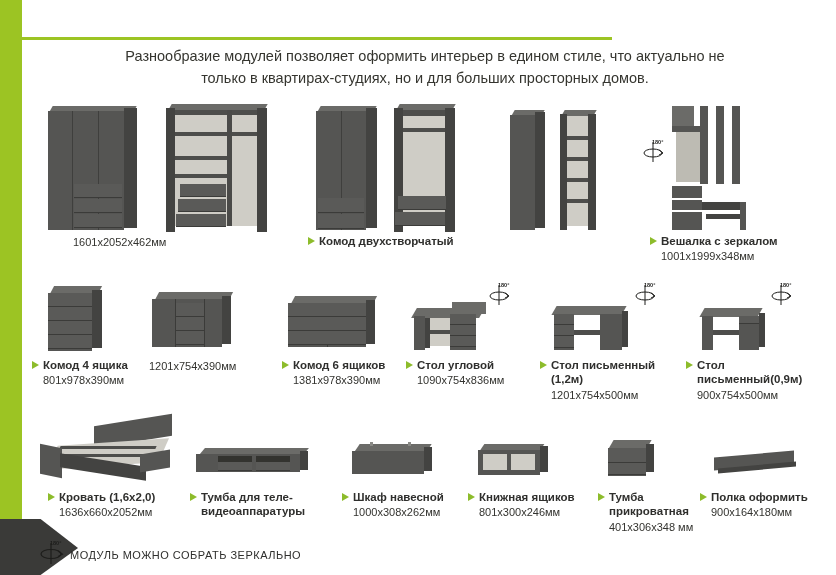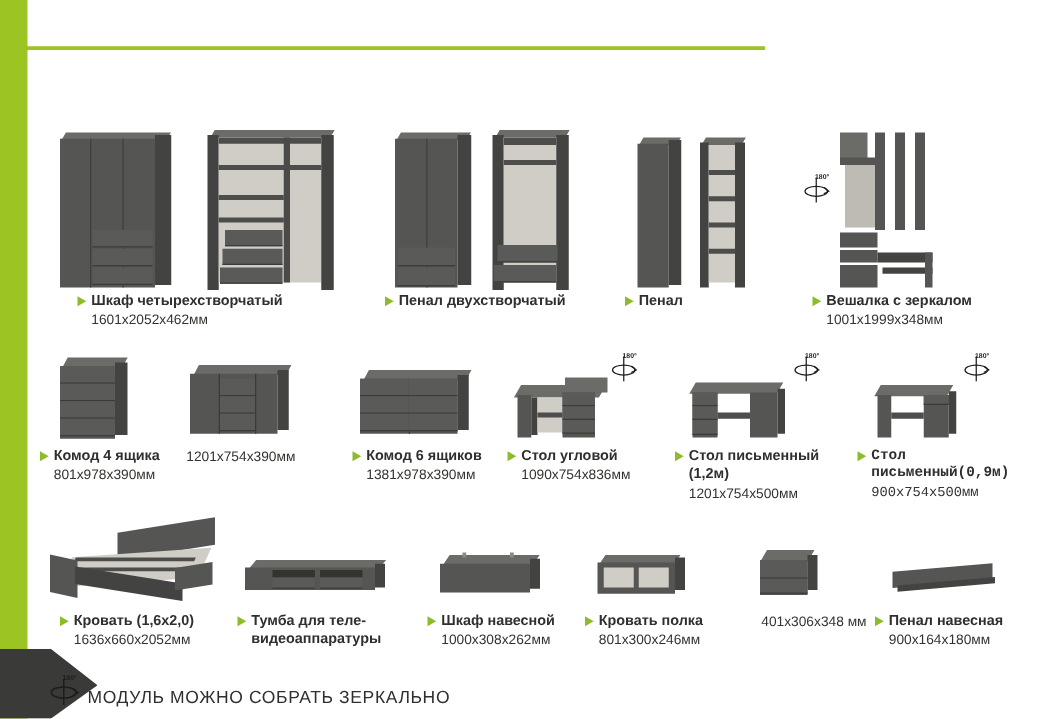--- a/index.html
+++ b/index.html
@@ -78,37 +78,41 @@
   
   .rot { position: absolute; width: 30px; height: 24px; }
   .rot .deg {
     position: absolute; left: 14px; top: -1px;
     font-size: 5.5px; color: #1d1d1b; font-weight: bold;
   }
 
   
   .note {
     position: absolute; left: 70px; top: 549px;
-    font-size: 14px; letter-spacing: .5px; color: #2f2f2d;
+    font-size: 11px; letter-spacing: .5px; color: #2f2f2d;
   }
   .note-icon { position: absolute; left: 36px; top: 540px;
                width: 30px; height: 26px; }
   .note-icon .deg {
     position: absolute; left: 14px; top: 0px;
     font-size: 5.5px; color: #1d1d1b; font-weight: bold;
   }
 </style>
 </head>
 <body>
 
 <div id="page">
 
   <div class="rail"></div>
 
   <div class="title-rule"></div>
+  <div class="subtitle">
+    <div>Разнообразие модулей позволяет оформить интерьер в едином стиле, что актуально не</div>
+    <div>только в квартирах-студиях, но и для больших просторных домов.</div>
+  </div>
 
   <div class="item">
     <div class="art" style="left:48px; top:100px; width:260px; height:130px;">
 
       <div class="box" style="left:0; top:6px; width:90px; height:124px;">
         <div class="face-top" style="left:3px; top:0; width:84px; height:6px; transform:skewX(-30deg);"></div>
         <div class="face-front" style="left:0; top:5px; width:76px; height:119px;"></div>
         <div class="face-side" style="left:76px; top:2px; width:13px; height:120px;"></div>
         <div style="position:absolute;left:24px;top:5px;width:1px;height:119px;background:#3f3f3d;"></div>
         <div style="position:absolute;left:50px;top:5px;width:1px;height:119px;background:#3f3f3d;"></div>
@@ -126,21 +130,20 @@
         <div class="shelf" style="left:9px; top:28px; width:82px; height:4px;"></div>
         <div class="shelf" style="left:9px; top:52px; width:52px; height:4px;"></div>
         <div class="shelf" style="left:9px; top:70px; width:52px; height:4px;"></div>
         <div style="position:absolute;left:61px;top:6px;width:5px;height:116px;background:#4a4a48;"></div>
         <div class="drawer" style="left:14px; top:80px; width:46px; height:13px;"></div>
         <div class="drawer" style="left:12px; top:95px; width:48px; height:13px;"></div>
         <div class="drawer" style="left:10px; top:110px; width:50px; height:13px;"></div>
       </div>
     </div>
     <div class="cap" style="left:62px; top:234px; width:250px;">
-      <div class="name">Шкаф четырехстворчатый</div>
       <div class="dim">1601x2052x462мм</div>
     </div>
   </div>
 
   <div class="item">
     <div class="art" style="left:316px; top:100px; width:150px; height:130px;">
       <div class="box" style="left:0; top:6px; width:62px; height:124px;">
         <div class="face-top" style="left:3px; top:0; width:56px; height:6px; transform:skewX(-30deg);"></div>
         <div class="face-front" style="left:0; top:5px; width:50px; height:119px;"></div>
         <div class="face-side" style="left:50px; top:2px; width:11px; height:120px;"></div>
@@ -153,21 +156,21 @@
         <div class="face-side" style="left:0; top:4px; width:9px; height:124px;"></div>
         <div class="inner" style="left:9px; top:6px; width:42px; height:116px;"></div>
         <div class="face-side" style="left:51px; top:4px; width:10px; height:124px;"></div>
         <div class="shelf" style="left:9px; top:6px;  width:42px; height:6px;"></div>
         <div class="shelf" style="left:9px; top:24px; width:42px; height:4px;"></div>
         <div class="drawer" style="left:4px; top:92px; width:48px; height:14px;"></div>
         <div class="drawer" style="left:1px; top:108px; width:50px; height:14px;"></div>
       </div>
     </div>
     <div class="cap" style="left:308px; top:234px; width:190px;">
-      <div class="name">Пенал двухстворчатый</div>
+      <div class="name">Комод двухстворчатый</div>
     </div>
   </div>
 
   <div class="item">
     <div class="art" style="left:510px; top:100px; width:110px; height:130px;">
       <div class="box" style="left:0; top:10px; width:36px; height:120px;">
         <div class="face-top" style="left:3px; top:0; width:30px; height:6px; transform:skewX(-30deg);"></div>
         <div class="face-front" style="left:0; top:5px; width:25px; height:115px;"></div>
         <div class="face-side" style="left:25px; top:2px; width:10px; height:116px;"></div>
       </div>
@@ -176,21 +179,20 @@
         <div class="face-side" style="left:0; top:4px; width:7px; height:116px;"></div>
         <div class="inner" style="left:7px; top:6px; width:21px; height:110px;"></div>
         <div class="face-side" style="left:28px; top:4px; width:8px; height:116px;"></div>
         <div class="shelf" style="left:7px; top:26px; width:21px; height:4px;"></div>
         <div class="shelf" style="left:7px; top:47px; width:21px; height:4px;"></div>
         <div class="shelf" style="left:7px; top:68px; width:21px; height:4px;"></div>
         <div class="shelf" style="left:7px; top:89px; width:21px; height:4px;"></div>
       </div>
     </div>
     <div class="cap" style="left:500px; top:234px; width:150px;">
-      <div class="name">Пенал</div>
     </div>
   </div>
 
   <div class="item">
     <div class="art" style="left:660px; top:98px; width:120px; height:134px;">
       <div class="face-top" style="left:12px; top:8px; width:22px; height:22px;"></div>
       <div class="face-front" style="left:12px; top:28px; width:32px; height:6px;"></div>
       <div class="mirror" style="left:16px; top:34px; width:24px; height:50px;"></div>
       <div class="face-front" style="left:40px; top:8px; width:8px; height:78px;"></div>
       <div class="face-front" style="left:56px; top:8px; width:8px; height:78px;"></div>
@@ -329,21 +331,21 @@
       <div class="face-side" style="left:59px; top:17px; width:6px; height:34px;"></div>
       <div class="rot" style="left:66px; top:-13px;">
         <span class="deg">180°</span>
         <svg width="30" height="24" viewBox="0 0 30 24">
           <line x1="15" y1="2" x2="15" y2="22" stroke="#1d1d1b" stroke-width="1"></line>
           <ellipse cx="15" cy="13" rx="9" ry="4" fill="none" stroke="#1d1d1b" stroke-width="1"></ellipse>
           <path d="M21 10 l4 3 l-4 2" fill="none" stroke="#1d1d1b" stroke-width="1"></path>
         </svg>
       </div>
     </div>
-    <div class="cap" style="left:686px; top:358px; width:140px;font-family:Liberation Mono, monospace;">
+    <div class="cap" style="left:686px; top:358px; width:140px;">
       <div class="name">Стол письменный(0,9м)</div>
       <div class="dim">900x754x500мм</div>
     </div>
   </div>
 
   <div class="item">
     <div class="art" style="left:36px; top:420px; width:150px; height:62px;">
       <div class="face-front" style="left:58px; top:0; width:78px; height:22px; transform:skewY(-9deg);"></div>
       <div class="inner" style="left:18px; top:22px; width:108px; height:24px; transform:skewX(-24deg) skewY(-4deg);"></div>
       <div class="shelf" style="left:24px; top:26px; width:96px; height:3px; transform:skewX(-24deg);"></div>
@@ -389,45 +391,46 @@
 
   <div class="item">
     <div class="art" style="left:478px; top:440px; width:100px; height:44px;">
       <div class="face-top" style="left:4px; top:4px; width:60px; height:7px; transform:skewX(-34deg);"></div>
       <div class="face-front" style="left:0; top:10px; width:62px; height:25px;"></div>
       <div class="face-side" style="left:62px; top:6px; width:8px; height:26px;"></div>
       <div class="inner" style="left:5px; top:14px; width:24px; height:16px;"></div>
       <div class="inner" style="left:33px; top:14px; width:24px; height:16px;"></div>
     </div>
     <div class="cap" style="left:468px; top:490px; width:130px;">
-      <div class="name">Кровать полка</div>
+      <div class="name">Книжная ящиков</div>
       <div class="dim">801x300x246мм</div>
     </div>
   </div>
 
   <div class="item">
     <div class="art" style="left:608px; top:438px; width:70px; height:46px;">
       <div class="face-top" style="left:3px; top:2px; width:38px; height:9px; transform:skewX(-30deg);"></div>
       <div class="face-front" style="left:0; top:10px; width:38px; height:28px;"></div>
       <div class="face-side" style="left:38px; top:6px; width:8px; height:28px;"></div>
       <div class="drawer" style="left:0; top:10px; width:38px; height:15px;"></div>
       <div class="drawer" style="left:0; top:25px; width:38px; height:12px;"></div>
     </div>
     <div class="cap" style="left:598px; top:490px; width:120px;">
+      <div class="name">Тумба прикроватная</div>
       <div class="dim">401x306x348 мм</div>
     </div>
   </div>
 
   <div class="item">
     <div class="art" style="left:714px; top:452px; width:110px; height:30px;">
       <div class="face-front" style="left:0; top:2px; width:80px; height:13px; transform:skewY(-5deg);"></div>
       <div class="face-side" style="left:4px; top:13px; width:78px; height:5px; transform:skewY(-5deg);"></div>
     </div>
     <div class="cap" style="left:700px; top:490px; width:130px;">
-      <div class="name">Пенал навесная</div>
+      <div class="name">Полка оформить</div>
       <div class="dim">900x164x180мм</div>
     </div>
   </div>
 
   <div class="corner-wedge"></div>
   <div class="note-icon">
     <span class="deg">180°</span>
     <svg width="30" height="26" viewBox="0 0 30 26">
       <line x1="15" y1="3" x2="15" y2="24" stroke="#1d1d1b" stroke-width="1.2"></line>
       <ellipse cx="15" cy="14" rx="10" ry="4.5" fill="none" stroke="#1d1d1b" stroke-width="1.2"></ellipse>

